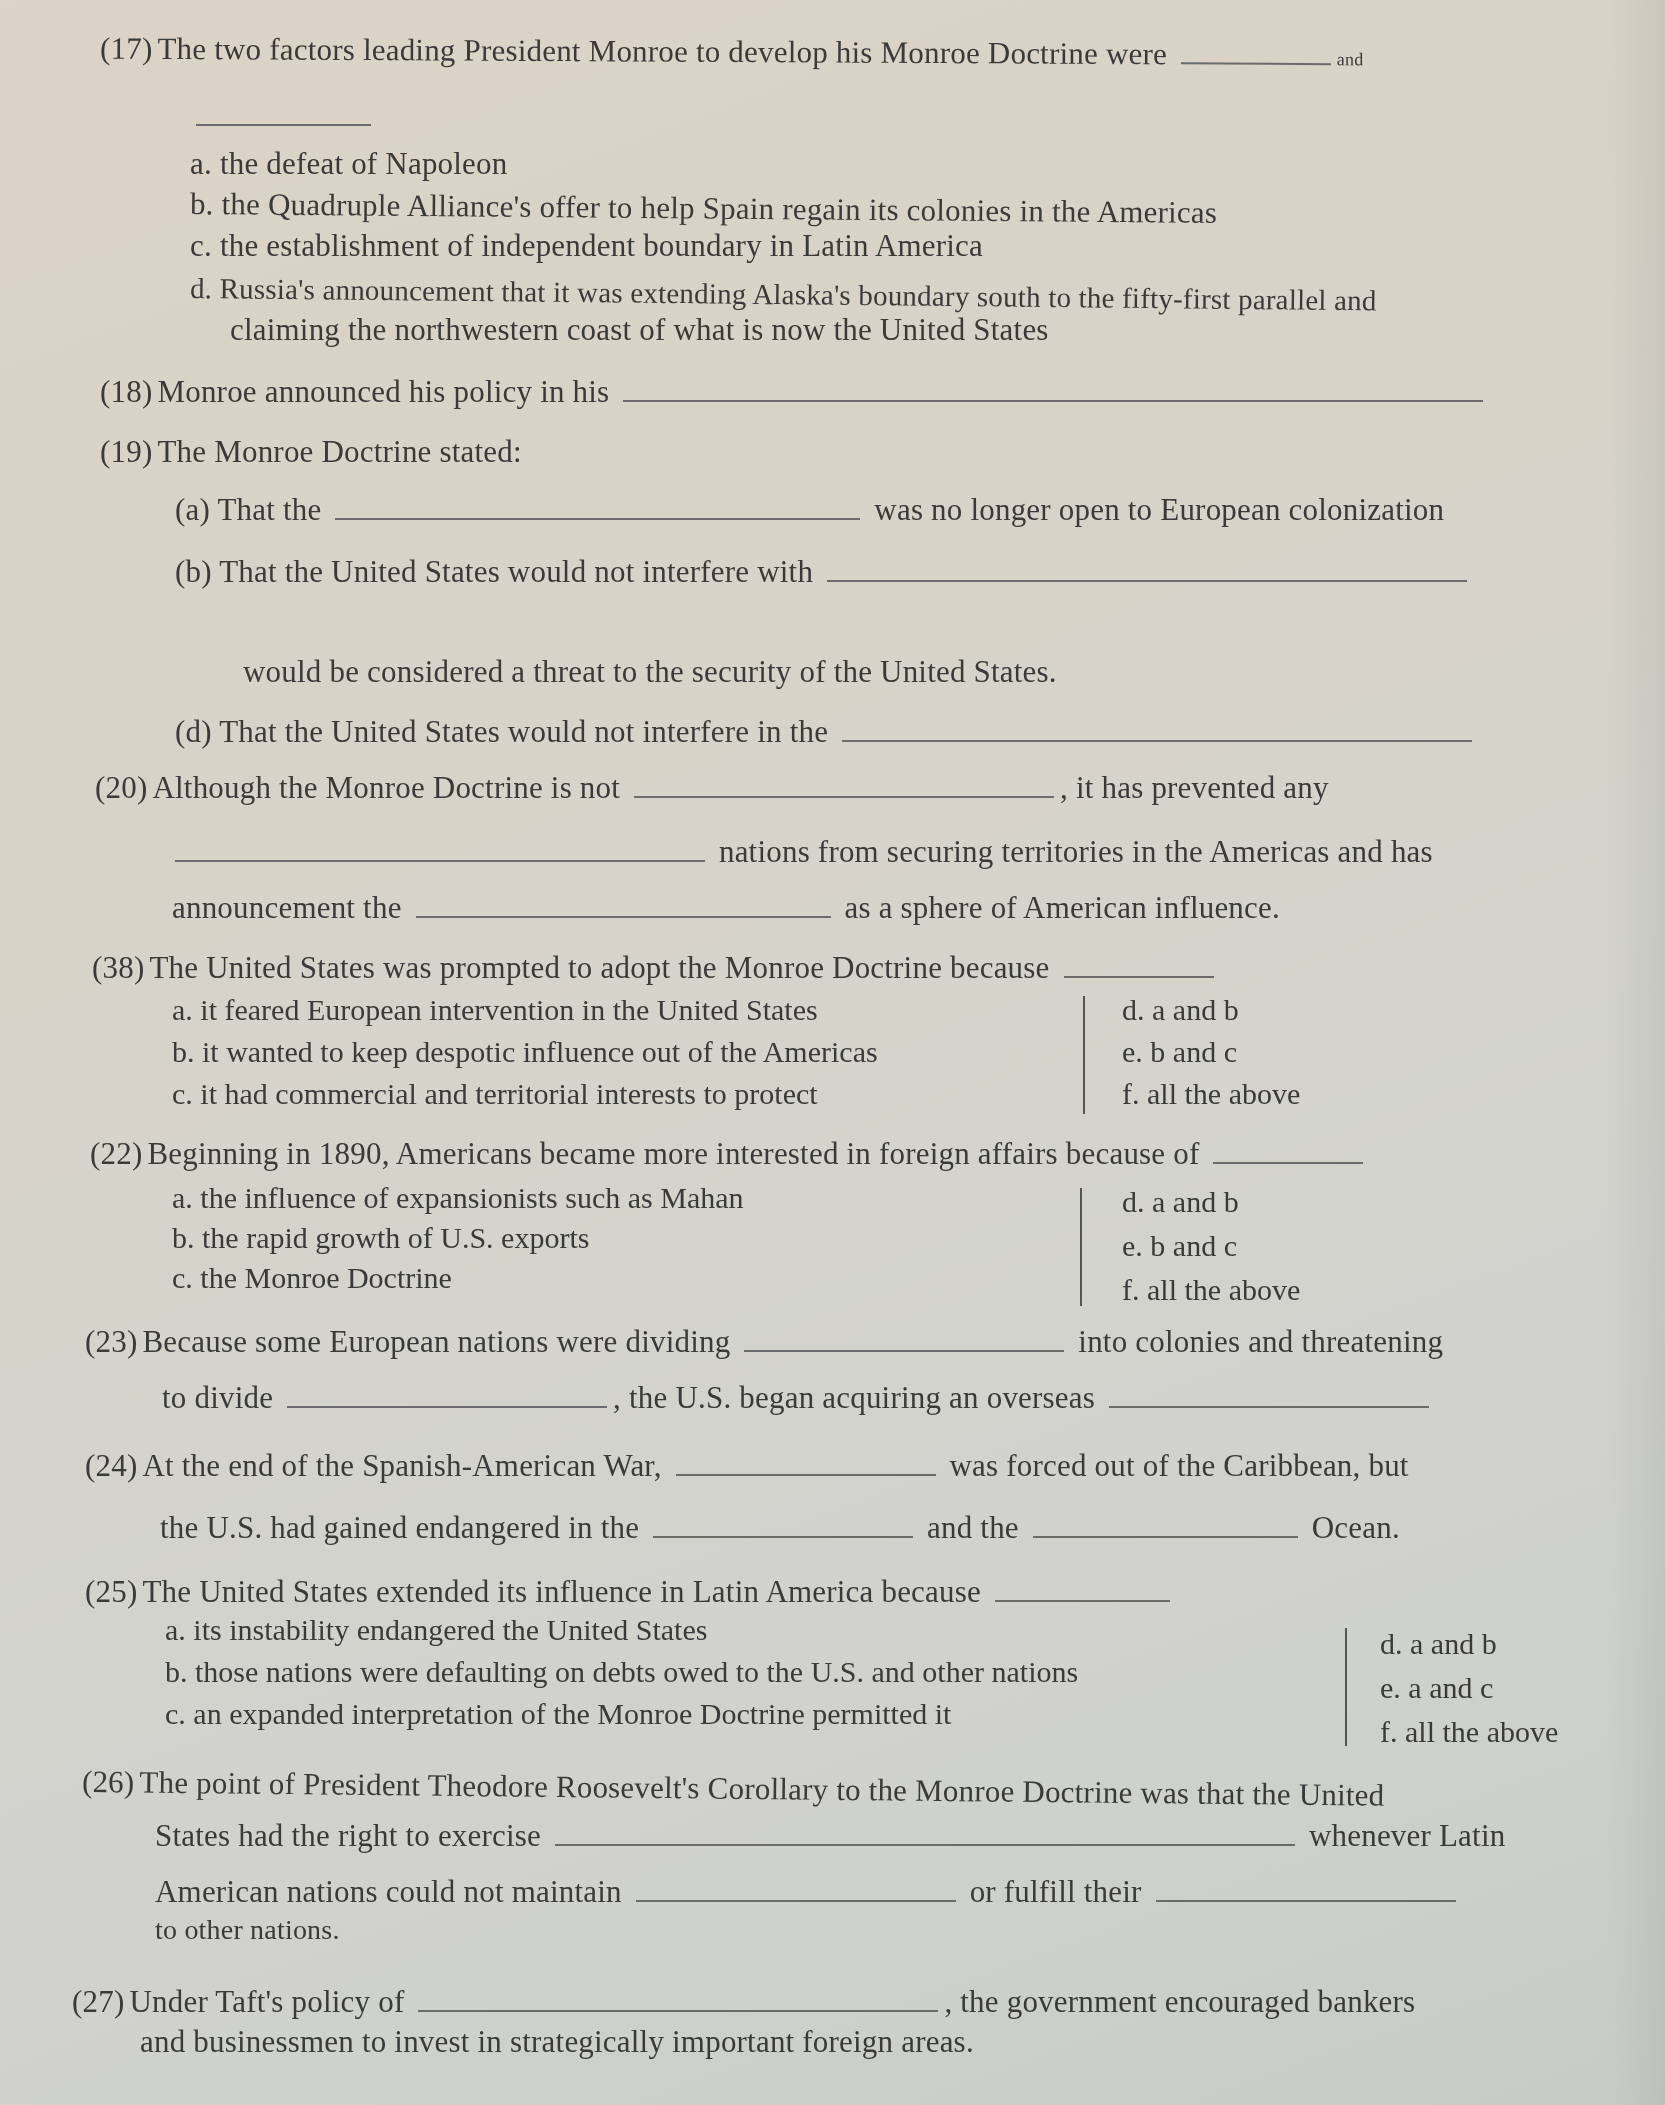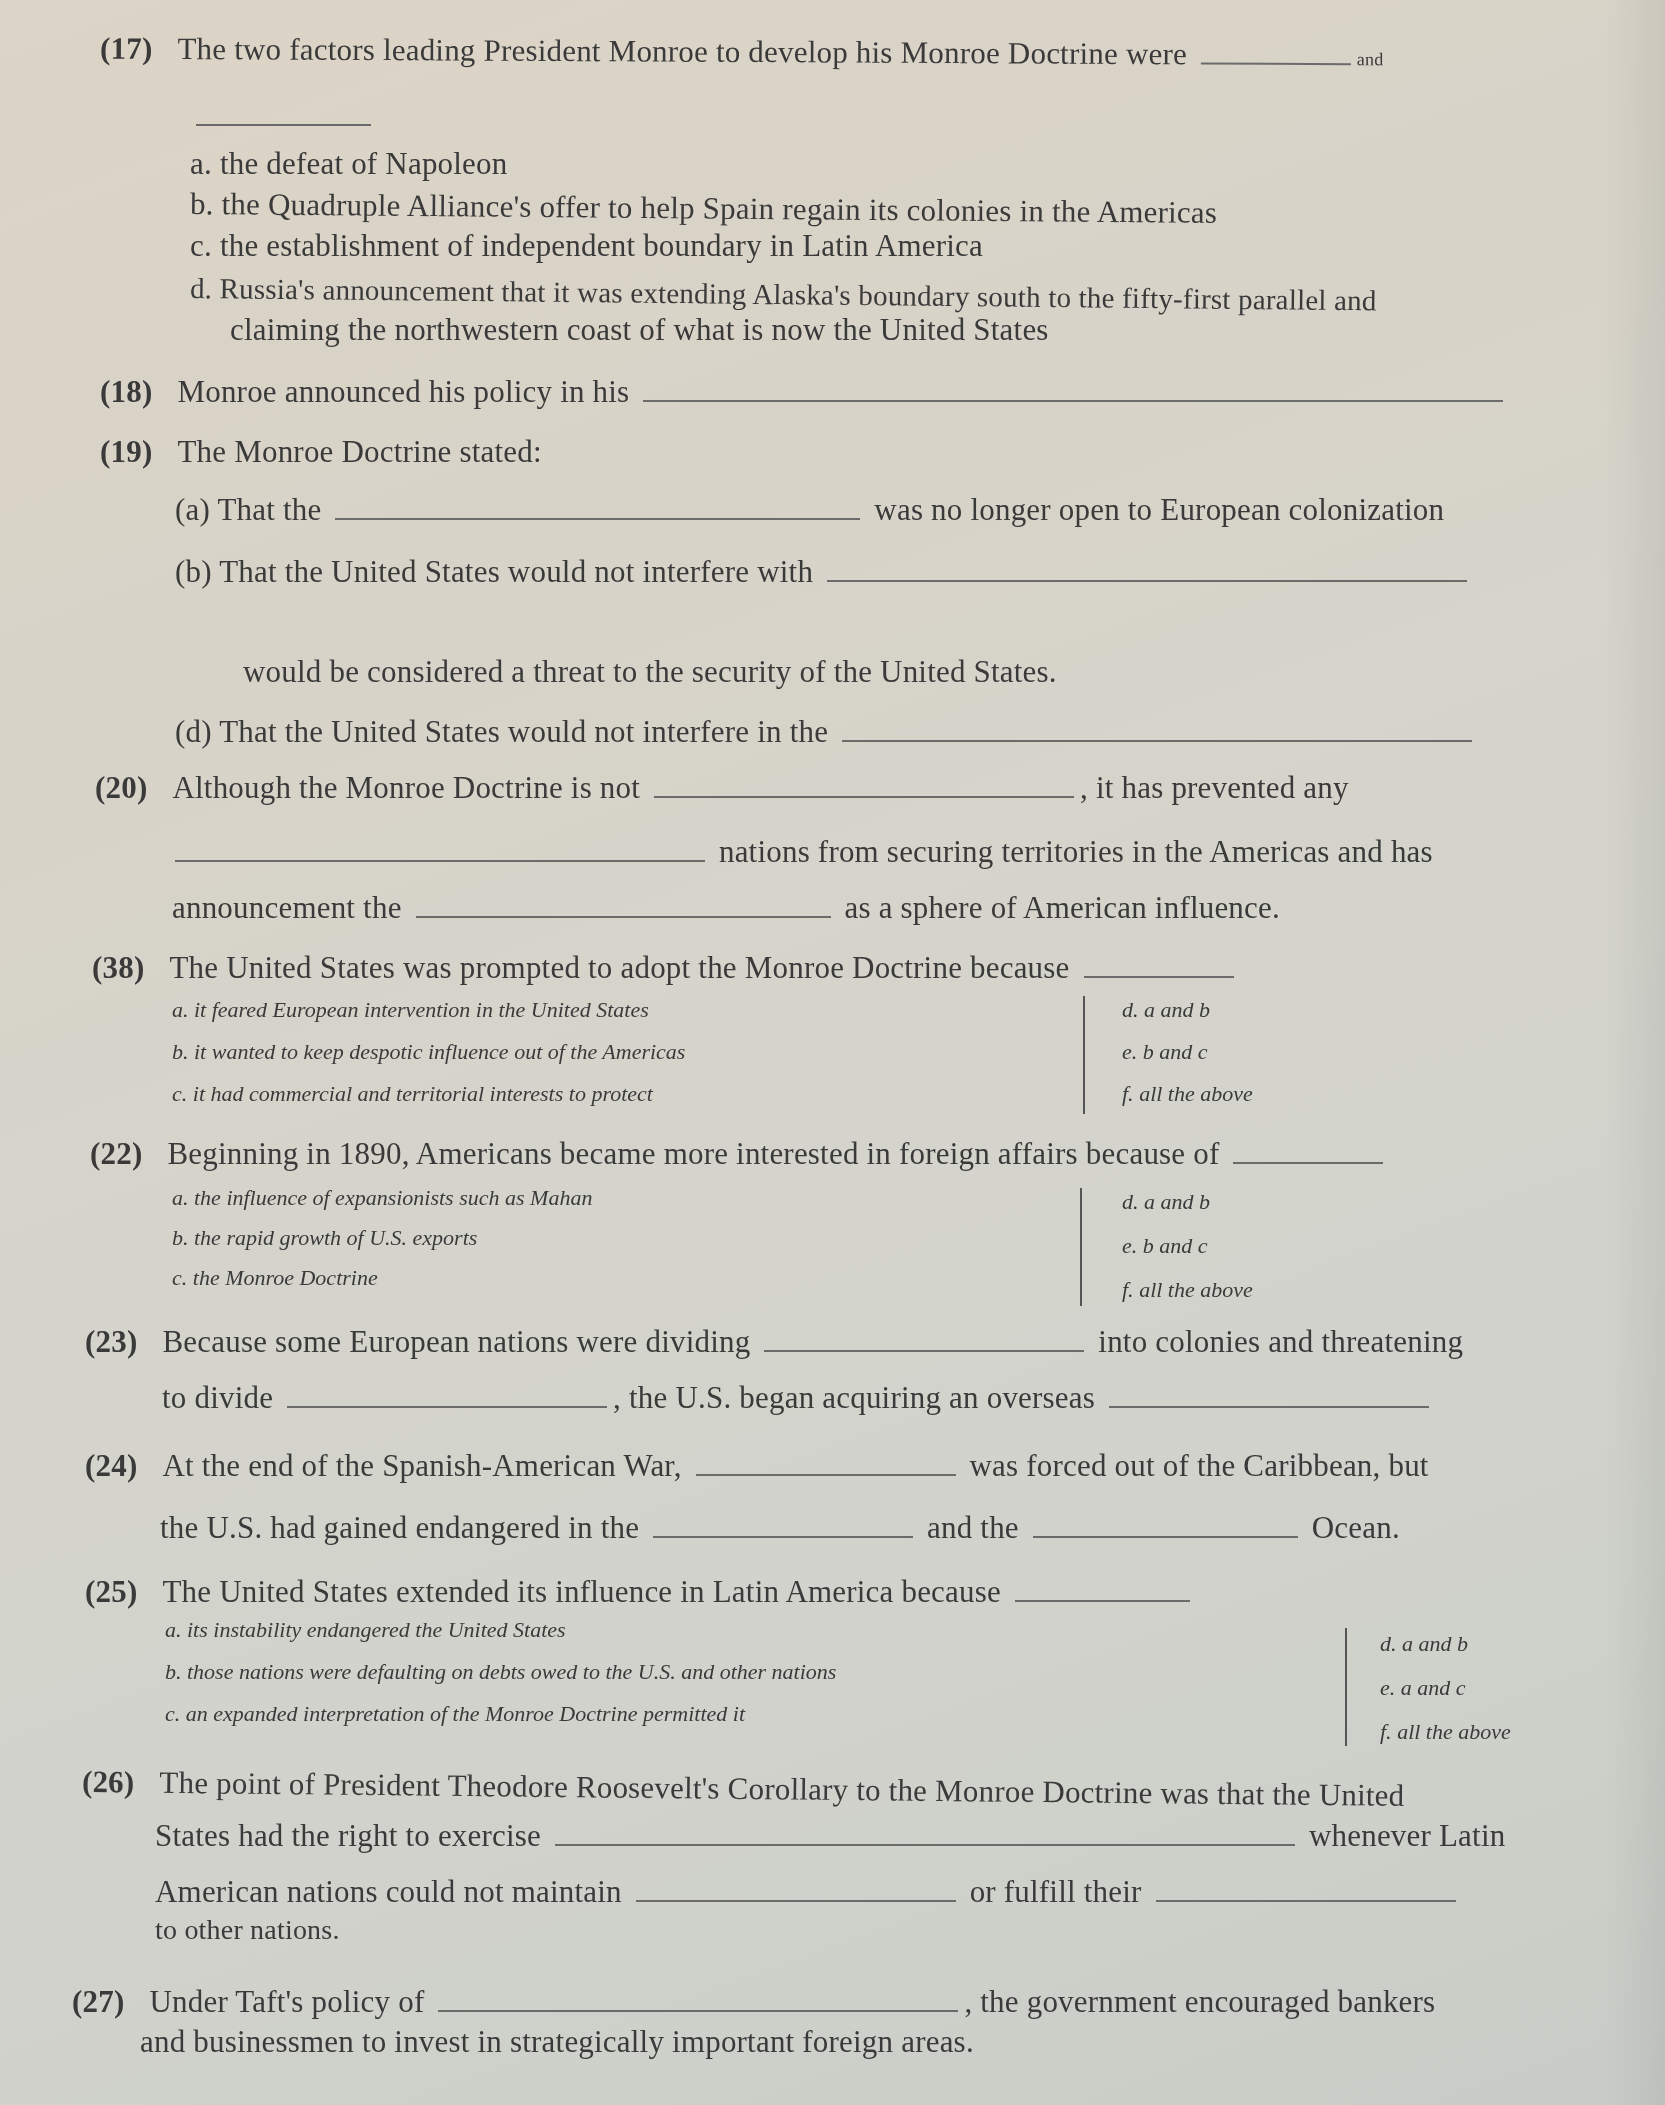--- a/index.html
+++ b/index.html
@@ -5,23 +5,23 @@
   html, body { margin:0; padding:0; }
   body {
     width:1665px; height:2105px; overflow:hidden;
     background: linear-gradient(160deg, #dcd4c6 0%, #d8d3c8 25%, #d4d4cc 55%, #cfd1cb 80%, #c9ccc6 100%);
     font-family: "Liberation Serif", "DejaVu Serif", serif;
     color:#3a3a3a;
     position:relative;
   }
   .page { position:absolute; left:0; top:0; width:1665px; height:2105px; }
   .q { position:absolute; font-size:31px; line-height:40px; white-space:nowrap; letter-spacing:0.2px; }
-  .num { margin-right:25px;font-weight:bold; }
+  .num { margin-right:5px; }
   .blank { display:inline-block; border-bottom:2px solid #6b6b6b; height:24px; vertical-align:baseline; margin:0 6px; }
-  .opt { position:absolute; font-size:22px; line-height:40px; white-space:nowrap;font-style:italic; }
+  .opt { position:absolute; font-size:30px; line-height:40px; white-space:nowrap; }
   .vline { position:absolute; width:2px; background:#555; }
   .shade { position:absolute; right:0; top:0; width:60px; height:2105px; background:linear-gradient(90deg, rgba(0,0,0,0), rgba(120,125,120,0.15)); pointer-events:none; }
 </style>
 </head>
 <body>
 
 <div class="page">
 
   <div class="q" style="left:100px;top:32px;transform:rotate(0.3deg);">
     <span class="num">(17)</span><span>The two factors leading President Monroe to develop his Monroe Doctrine were</span>

